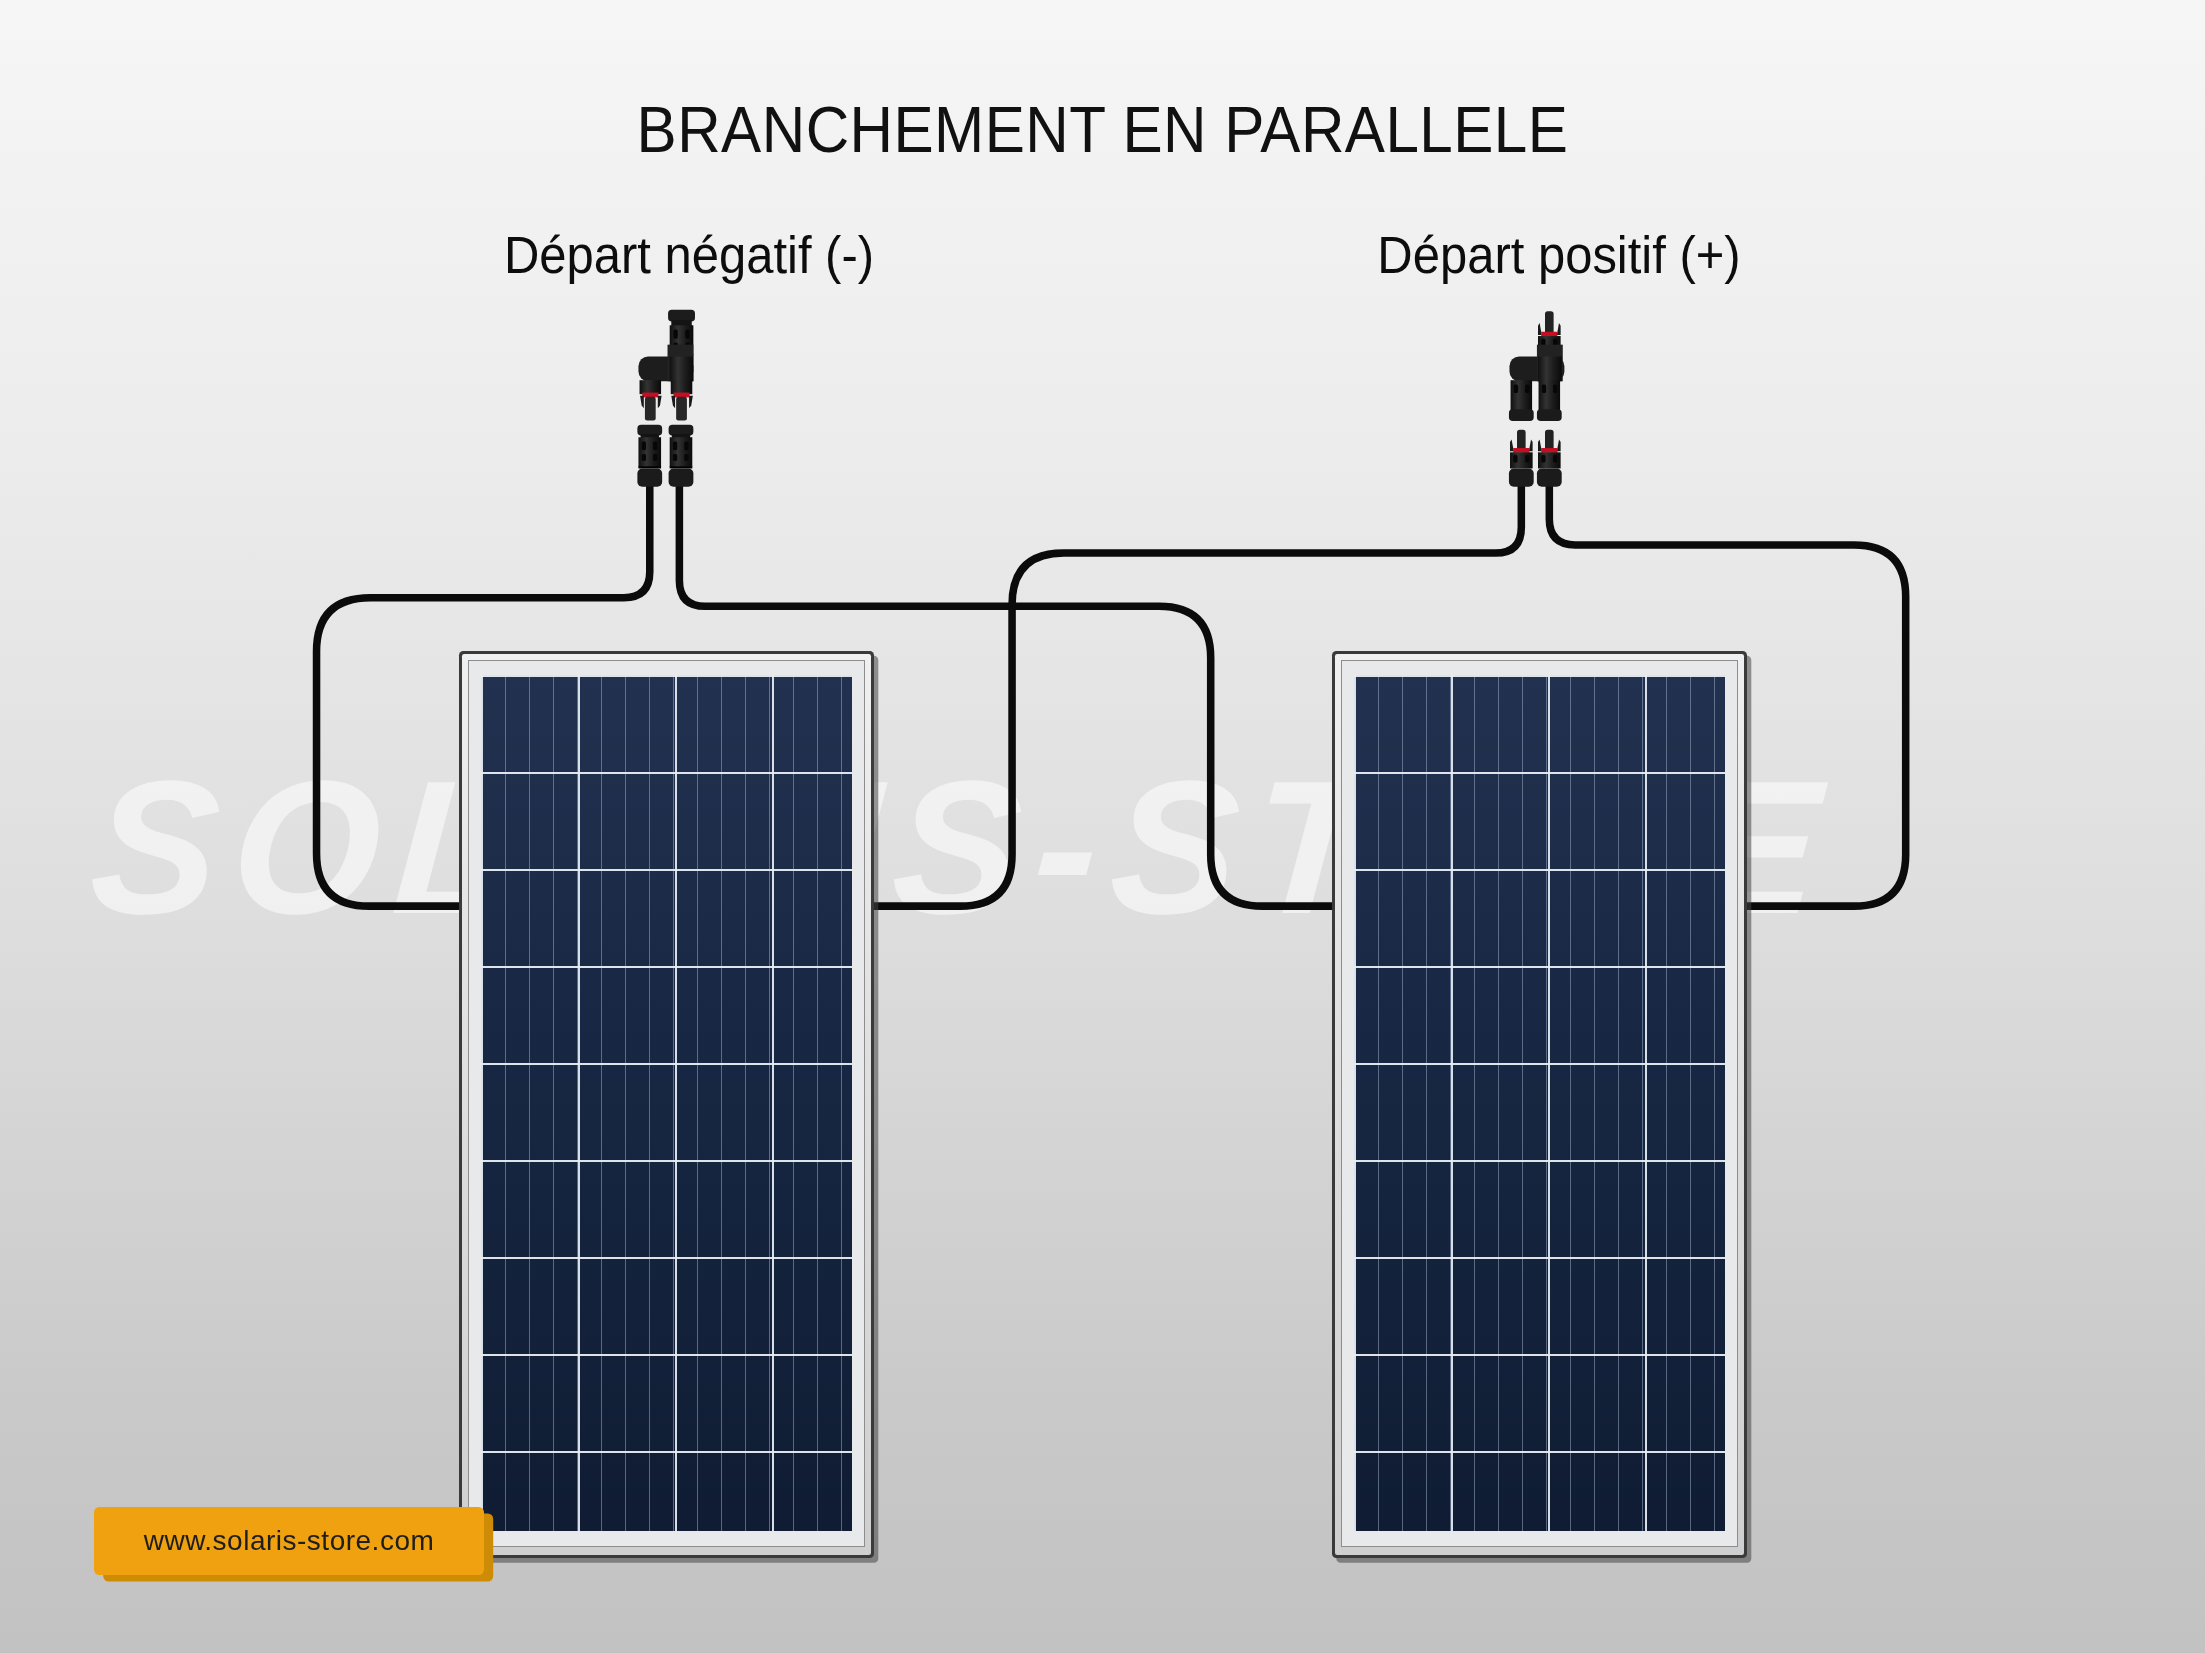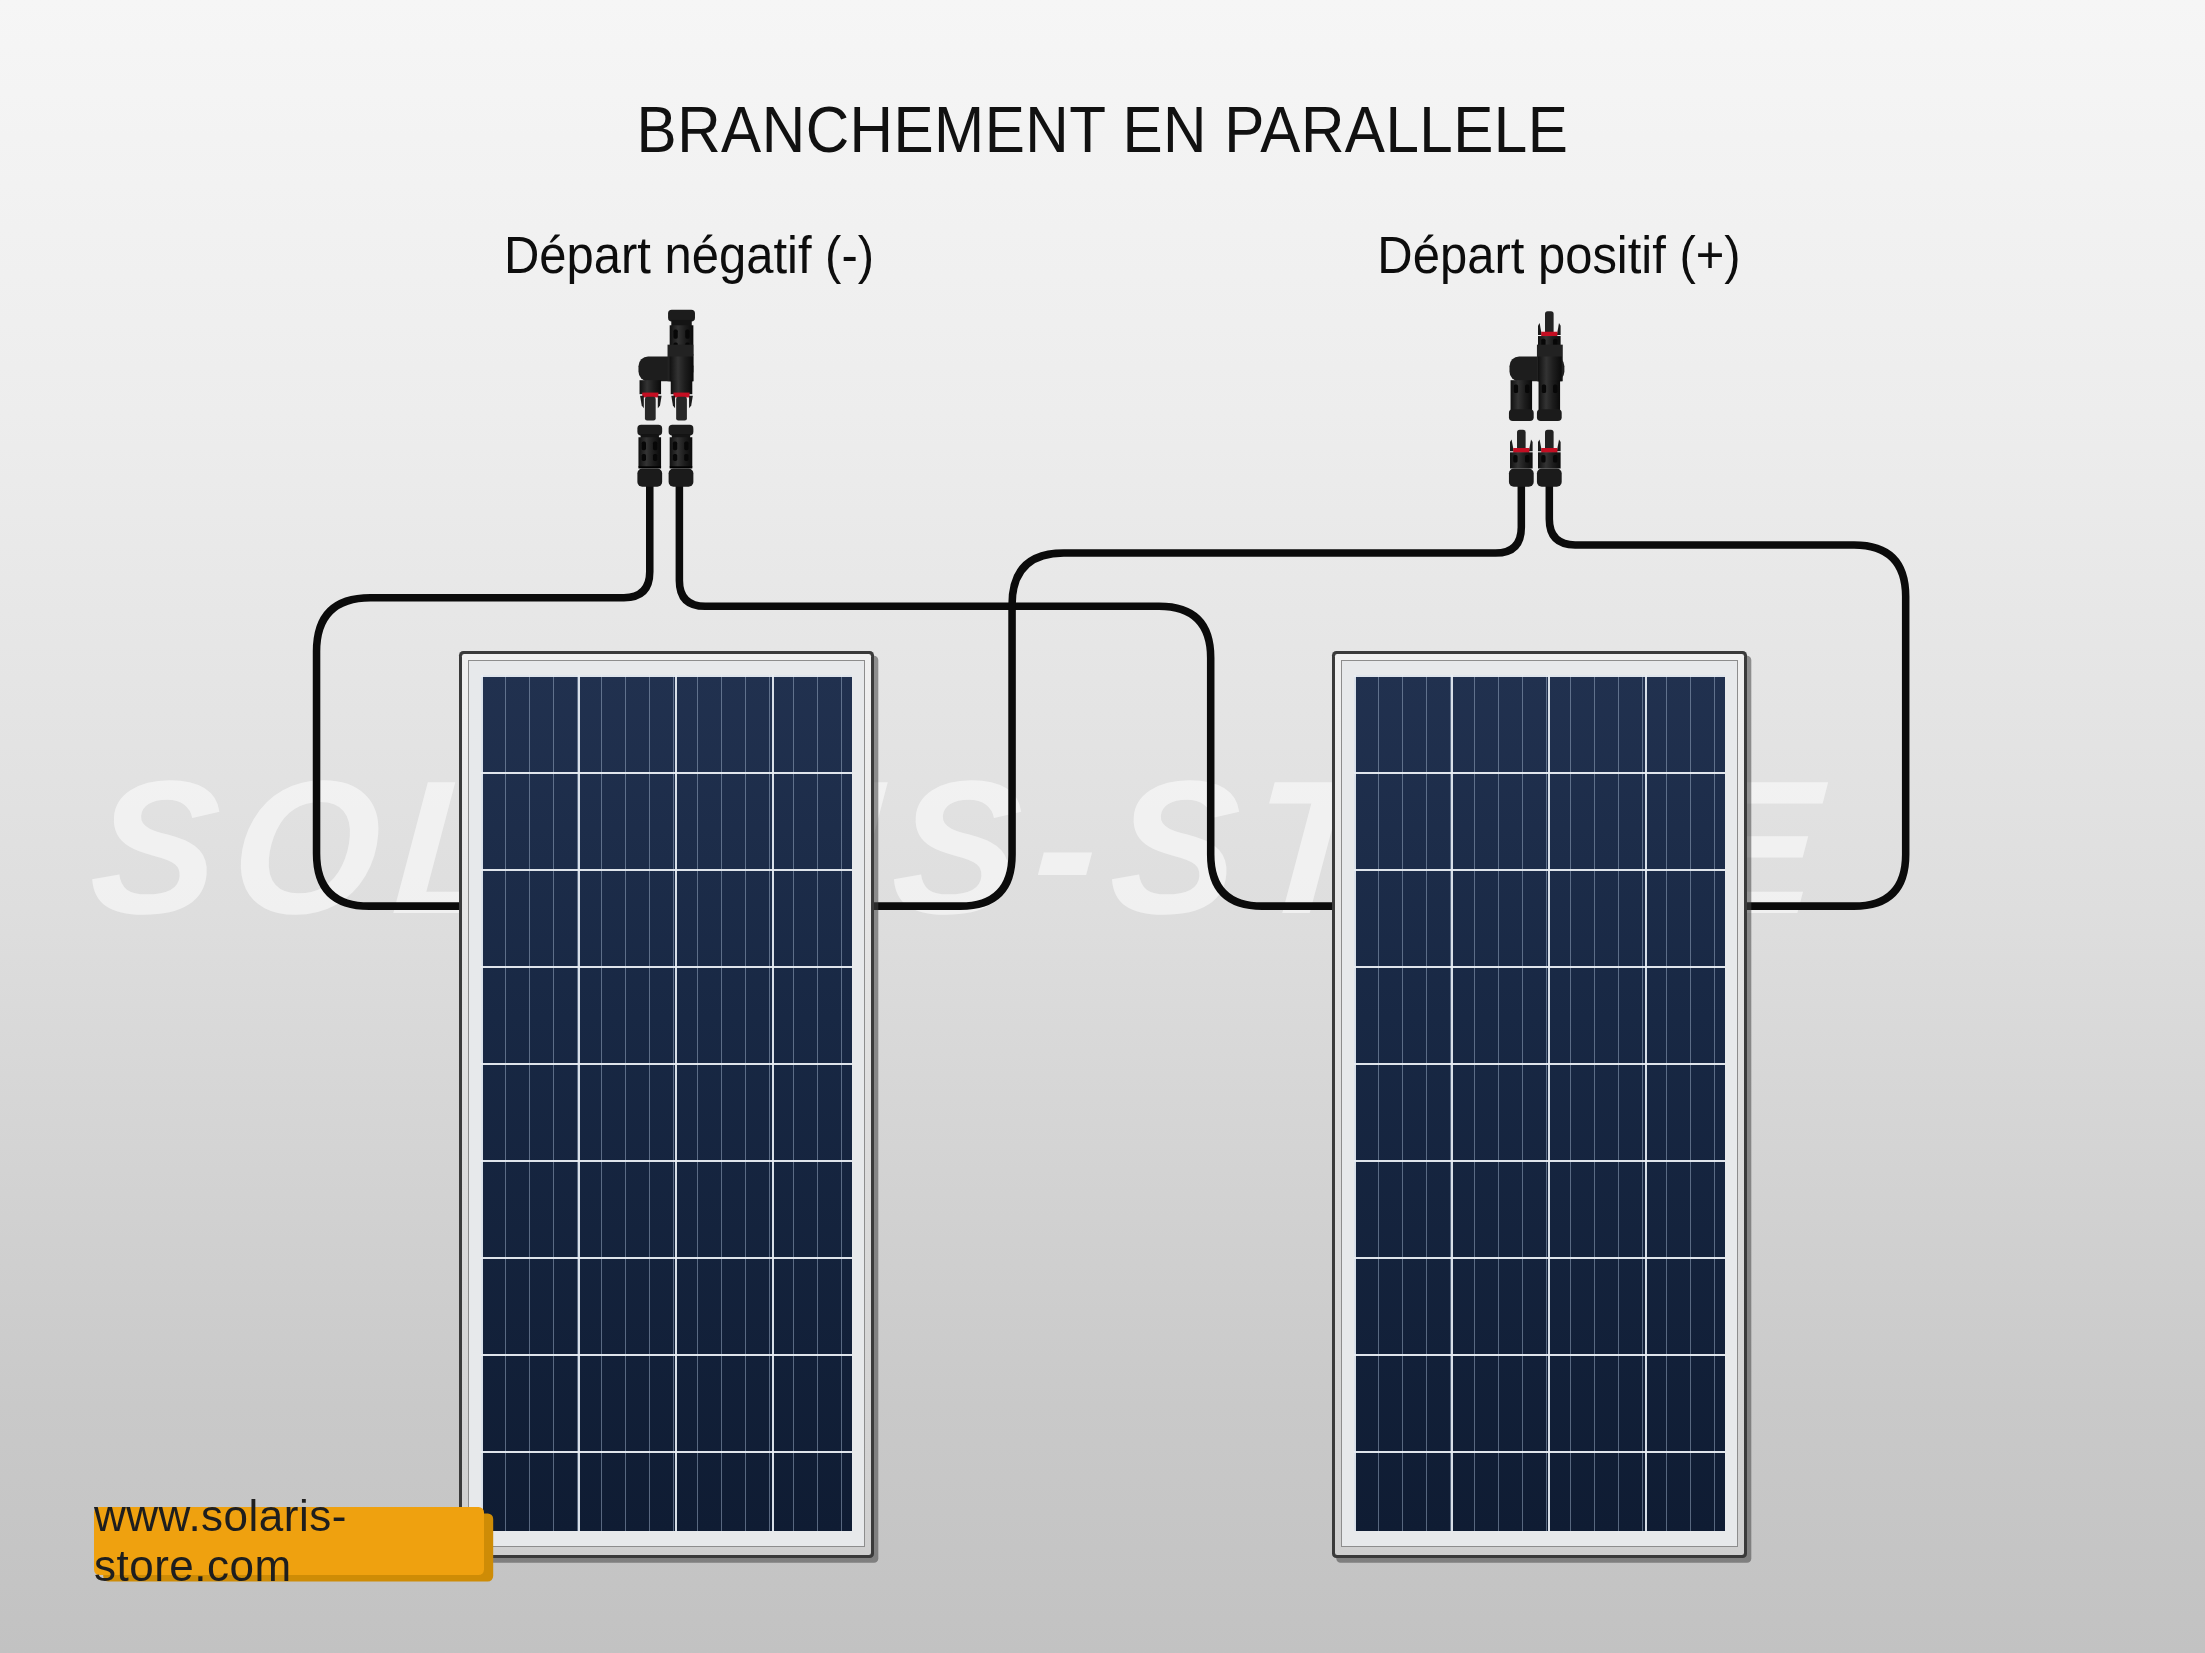--- a/index.html
+++ b/index.html
@@ -53,21 +53,21 @@
       repeating-linear-gradient(90deg, rgba(160,178,202,0.50) 0 1.1px, rgba(0,0,0,0) 1.1px 24px),
       linear-gradient(180deg,#21314f 0%,#182844 40%,#0f1c33 100%);
   }
   
   .url-badge{
     position:absolute;left:94px;top:1507px;width:390px;height:68px;
     background:#efa10f;border-radius:5.4px;
     box-shadow:9.2px 6.5px 0 #ce8c06;
     display:flex;align-items:center;justify-content:center;
   }
-  .url-badge span{font-size:44px;color:#1e1e1e;letter-spacing:0.5px;}
+  .url-badge span{font-size:28px;color:#1e1e1e;letter-spacing:0.5px;}
   svg{position:absolute;left:0;top:0;}
 </style>
 </head>
 <body>
 
 <div class="stage">
 
   <div class="watermark">SOLARIS-STORE</div>
 
   <svg class="layer" width="2205" height="1654" viewBox="0 0 4096 3072">

